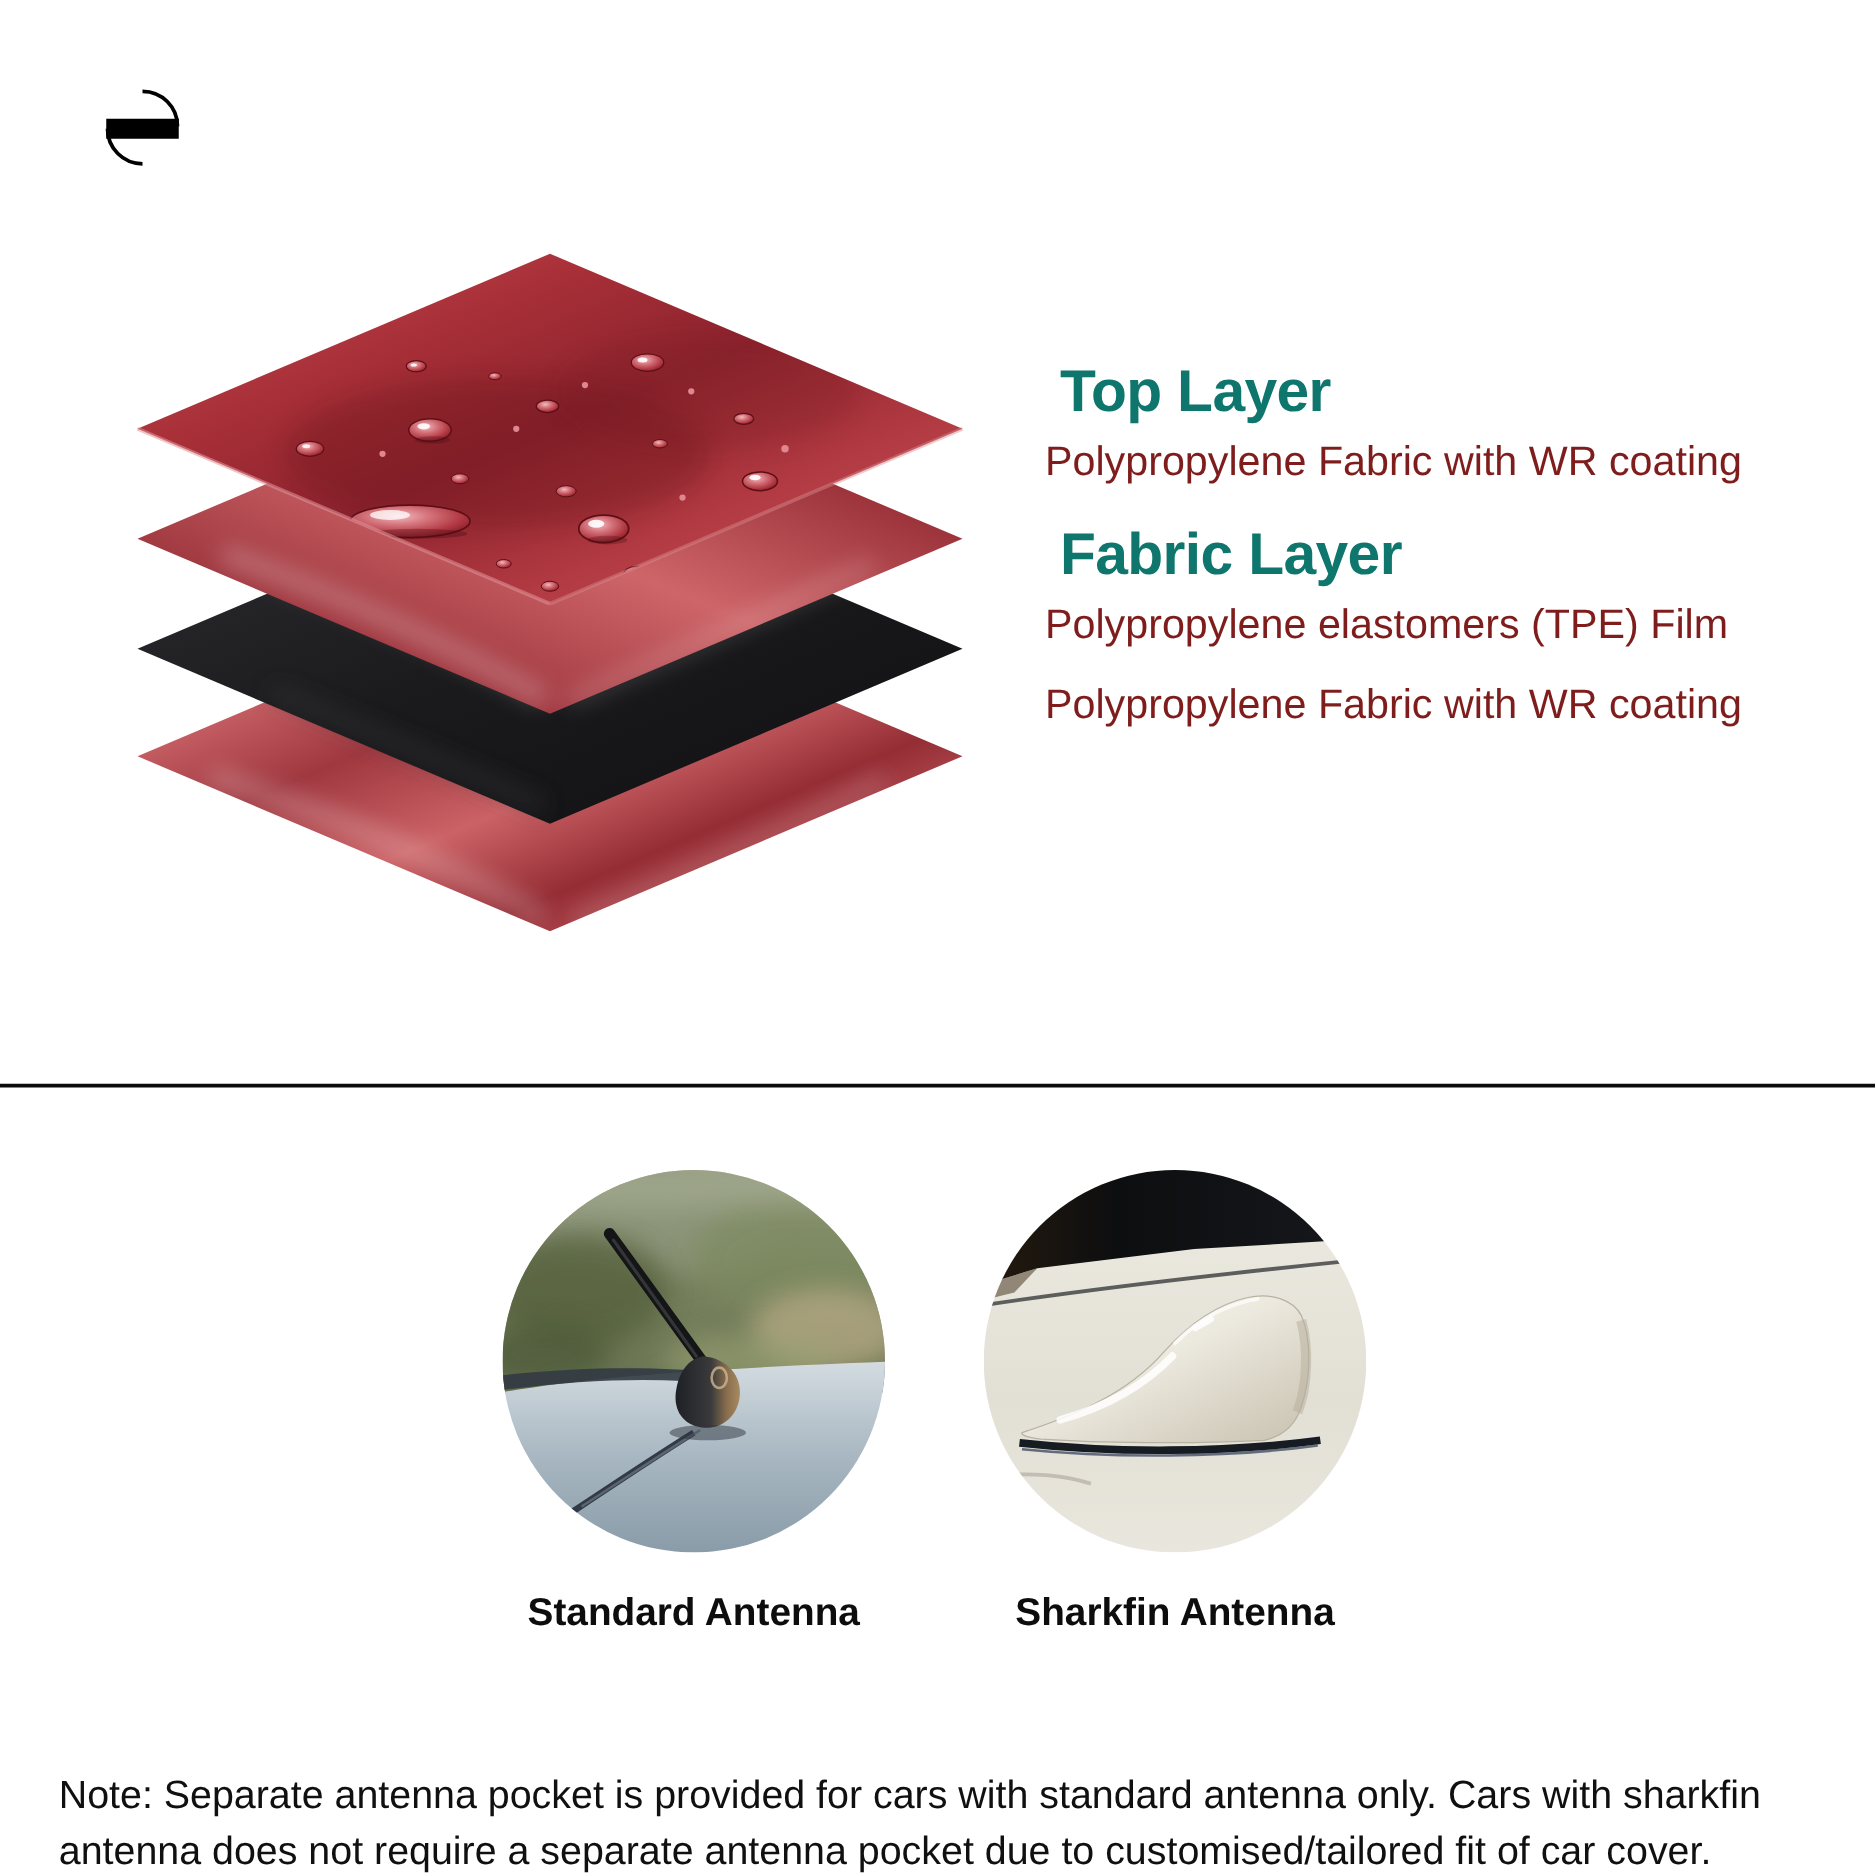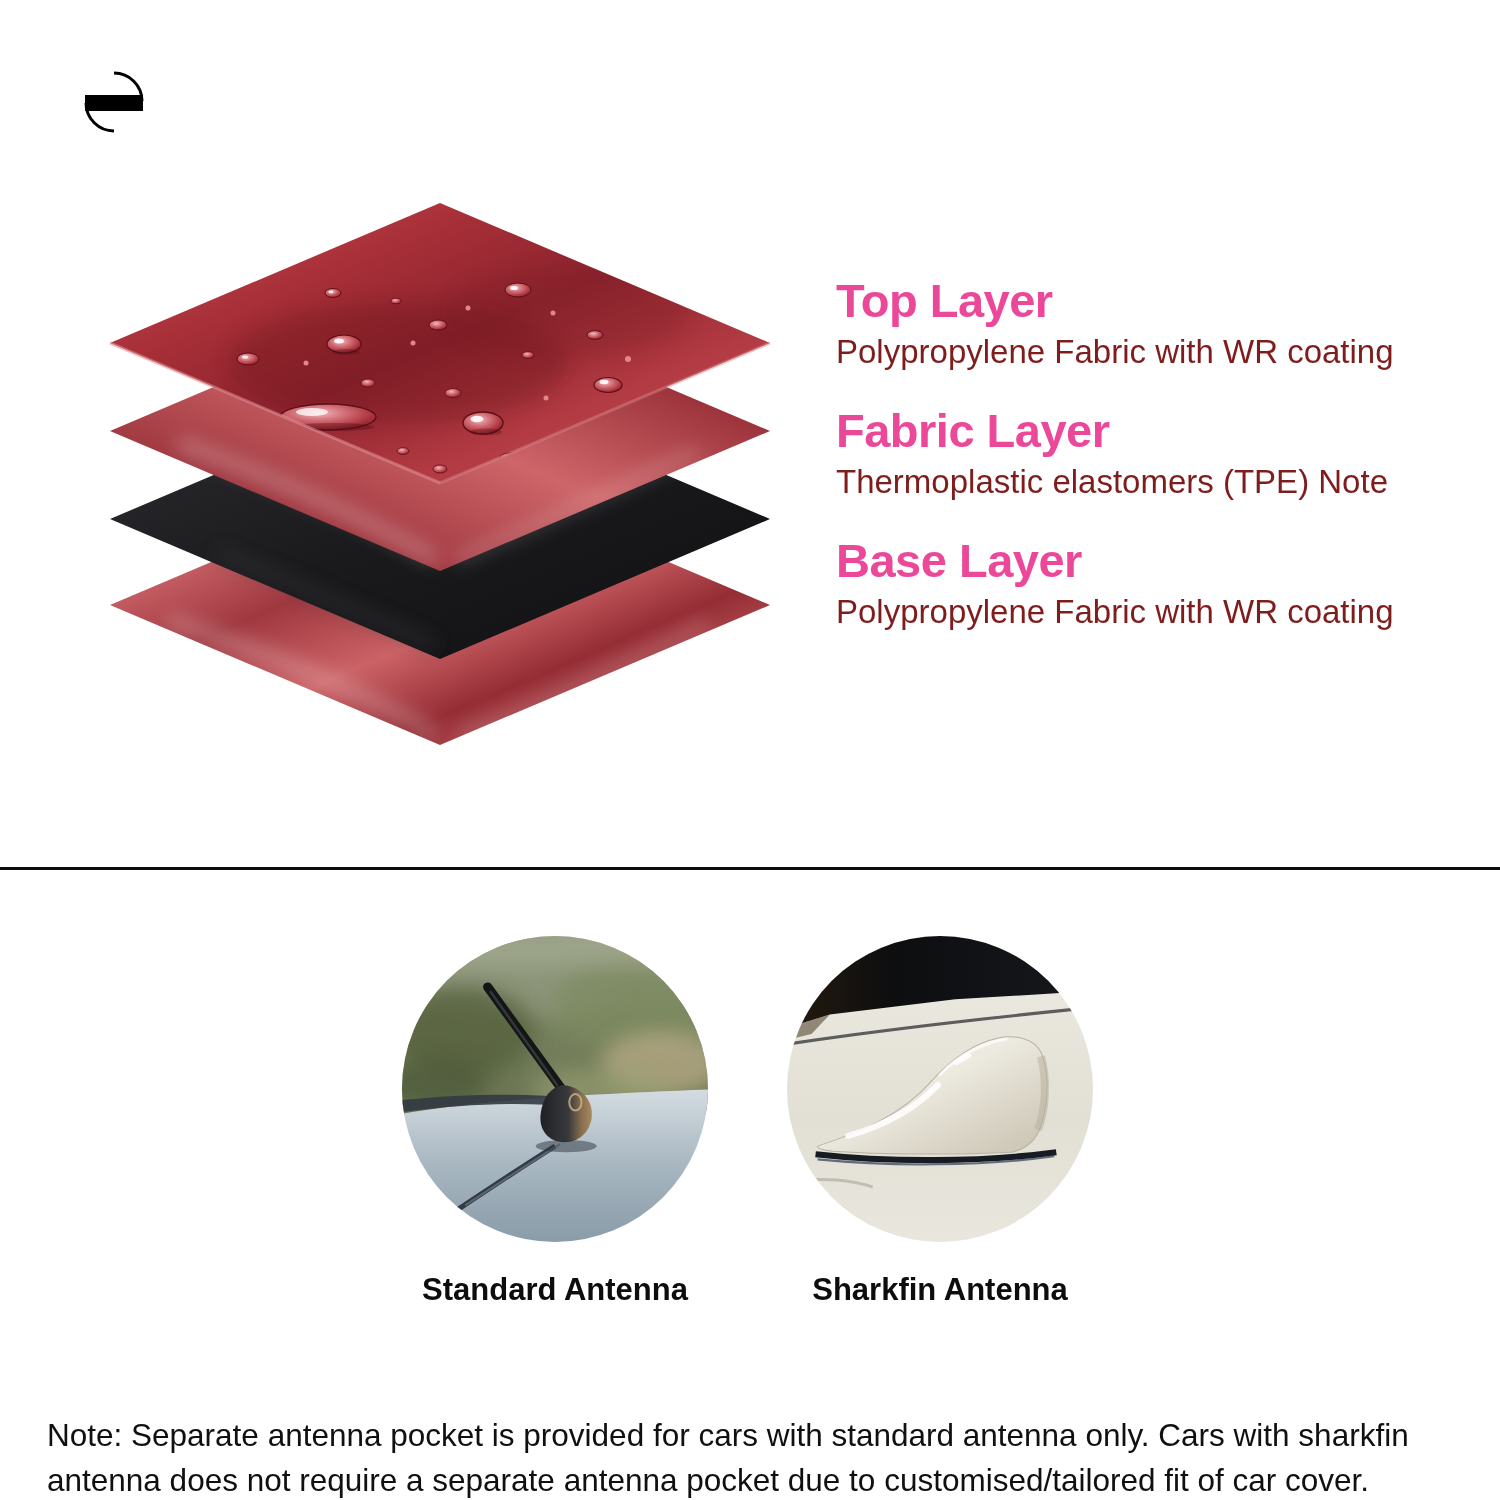--- a/index.html
+++ b/index.html
@@ -6,21 +6,21 @@
   .canvas{
     position:relative;width:1500px;height:1500px;background:#ffffff;
     font-family:"Liberation Sans", sans-serif;color:#000;overflow:hidden;
   }
   
   .brand-logo{position:absolute;left:84px;top:70px;width:62px;height:64px;}
   
   .stack{position:absolute;left:98px;top:193px;width:684px;height:560px;}
   
   .layer-group{position:absolute;left:836px;width:620px;}
-  .layer-group h2{margin:0;font-size:47px;font-weight:700;line-height:1.05;color:#ec4899;letter-spacing:-0.5px;}
+  .layer-group h2{margin:12px;font-size:47px;font-weight:700;line-height:1.05;color:#0f766e;letter-spacing:-0.5px;}
   .layer-group p{margin:7px 0 0 0;font-size:33px;font-weight:400;line-height:1.2;color:#7f1d1d;}
   .lg-0{top:276px;}
   .lg-1{top:406px;}
   .lg-2{top:536px;}
   
   .divider{position:absolute;left:0;top:867px;width:1500px;height:3px;background:#0b0b0b;}
   
   .antenna-fig{position:absolute;width:306px;text-align:center;}
   .fig-standard{left:402px;top:936px;}
   .fig-sharkfin{left:787px;top:936px;}
@@ -191,24 +191,23 @@
       <path d="M342 290 L672 150" stroke="#d98b90" stroke-width="3" opacity="0.45"></path>
     </g>
   </svg>
 
   <section class="layer-group lg-0">
     <h2>Top Layer</h2>
     <p>Polypropylene Fabric with WR coating</p>
   </section>
   <section class="layer-group lg-1">
     <h2>Fabric Layer</h2>
-    <p>Thermoplastic elastomers (TPE) Note</p>
+    <p>Polypropylene elastomers (TPE) Film</p>
   </section>
   <section class="layer-group lg-2">
-    <h2>Base Layer</h2>
     <p>Polypropylene Fabric with WR coating</p>
   </section>
 
   <div class="divider"></div>
 
   <figure class="antenna-fig fig-sharkfin" style="margin:0">
     <svg class="photo" viewBox="0 0 300 300" aria-hidden="true">
       <defs>
         <clipPath id="c2">
             <circle cx="150" cy="150" r="150"></circle>

